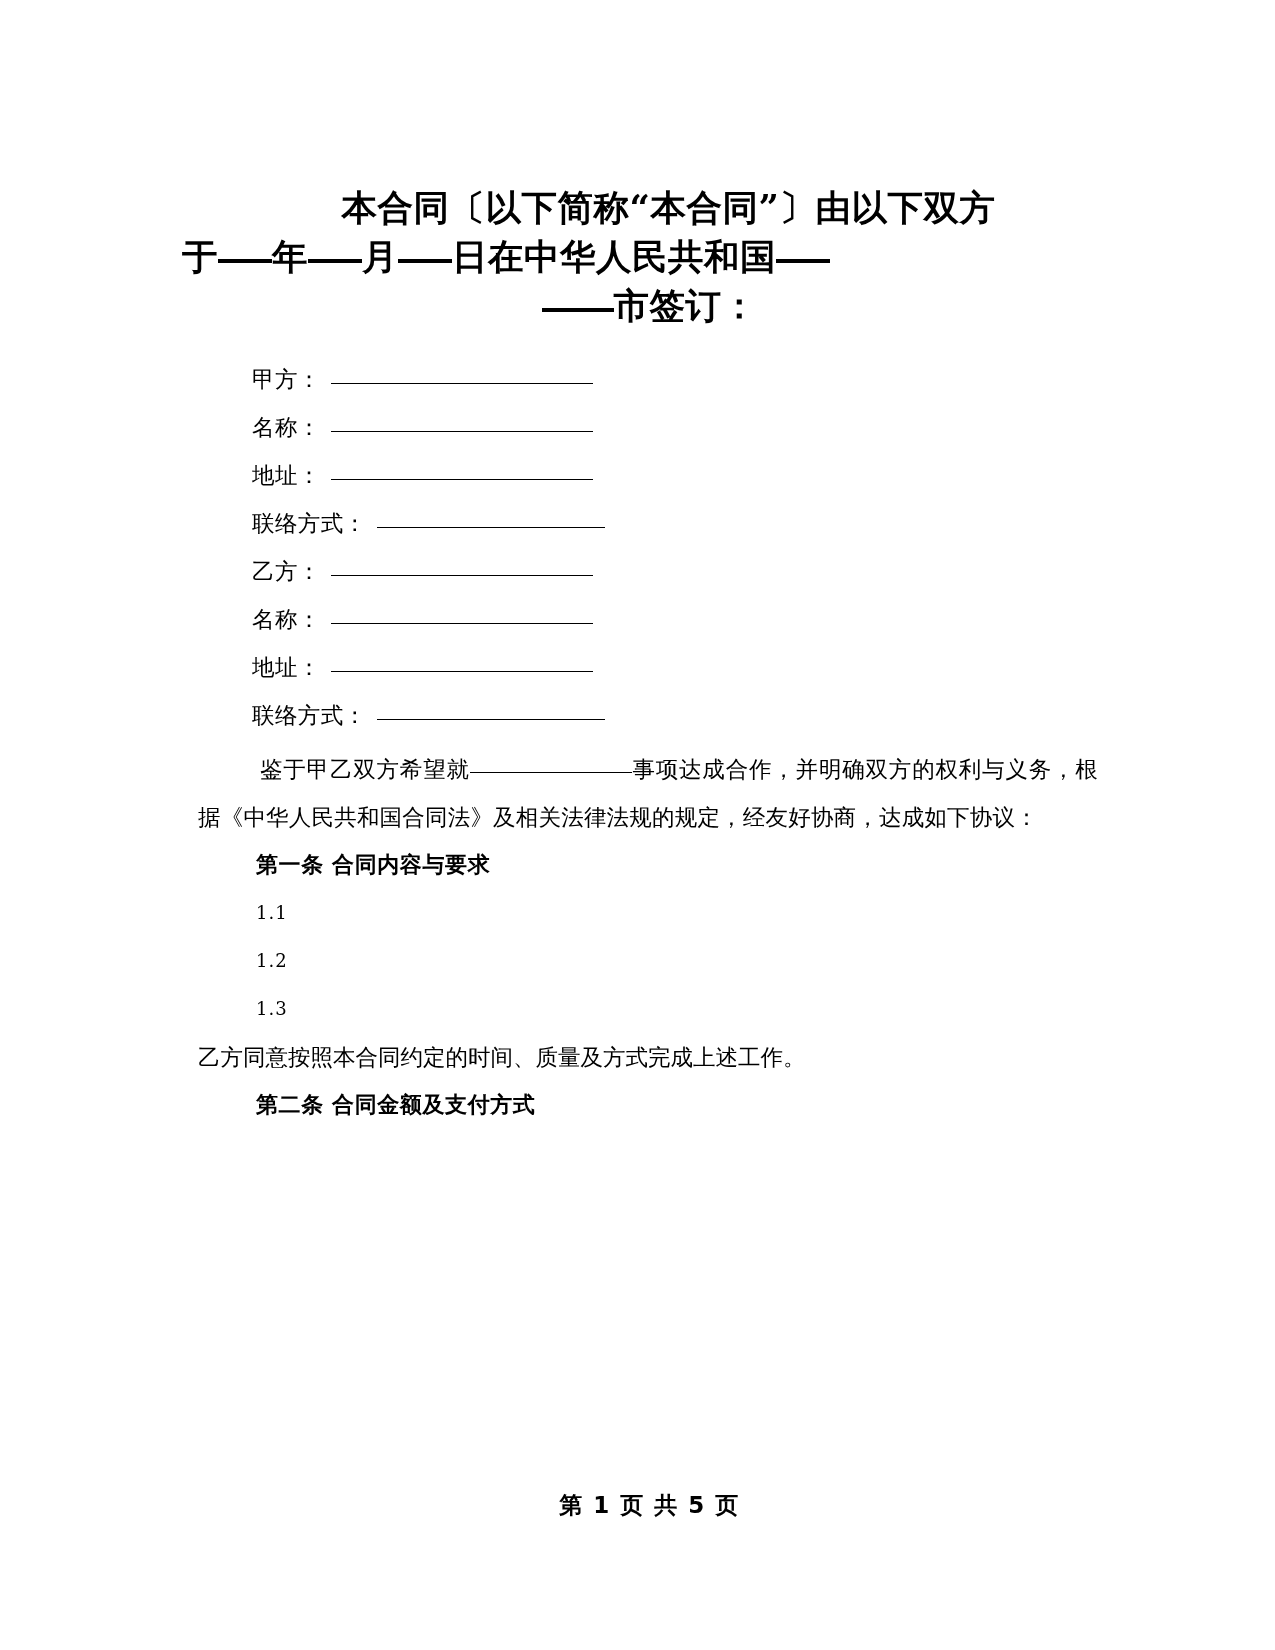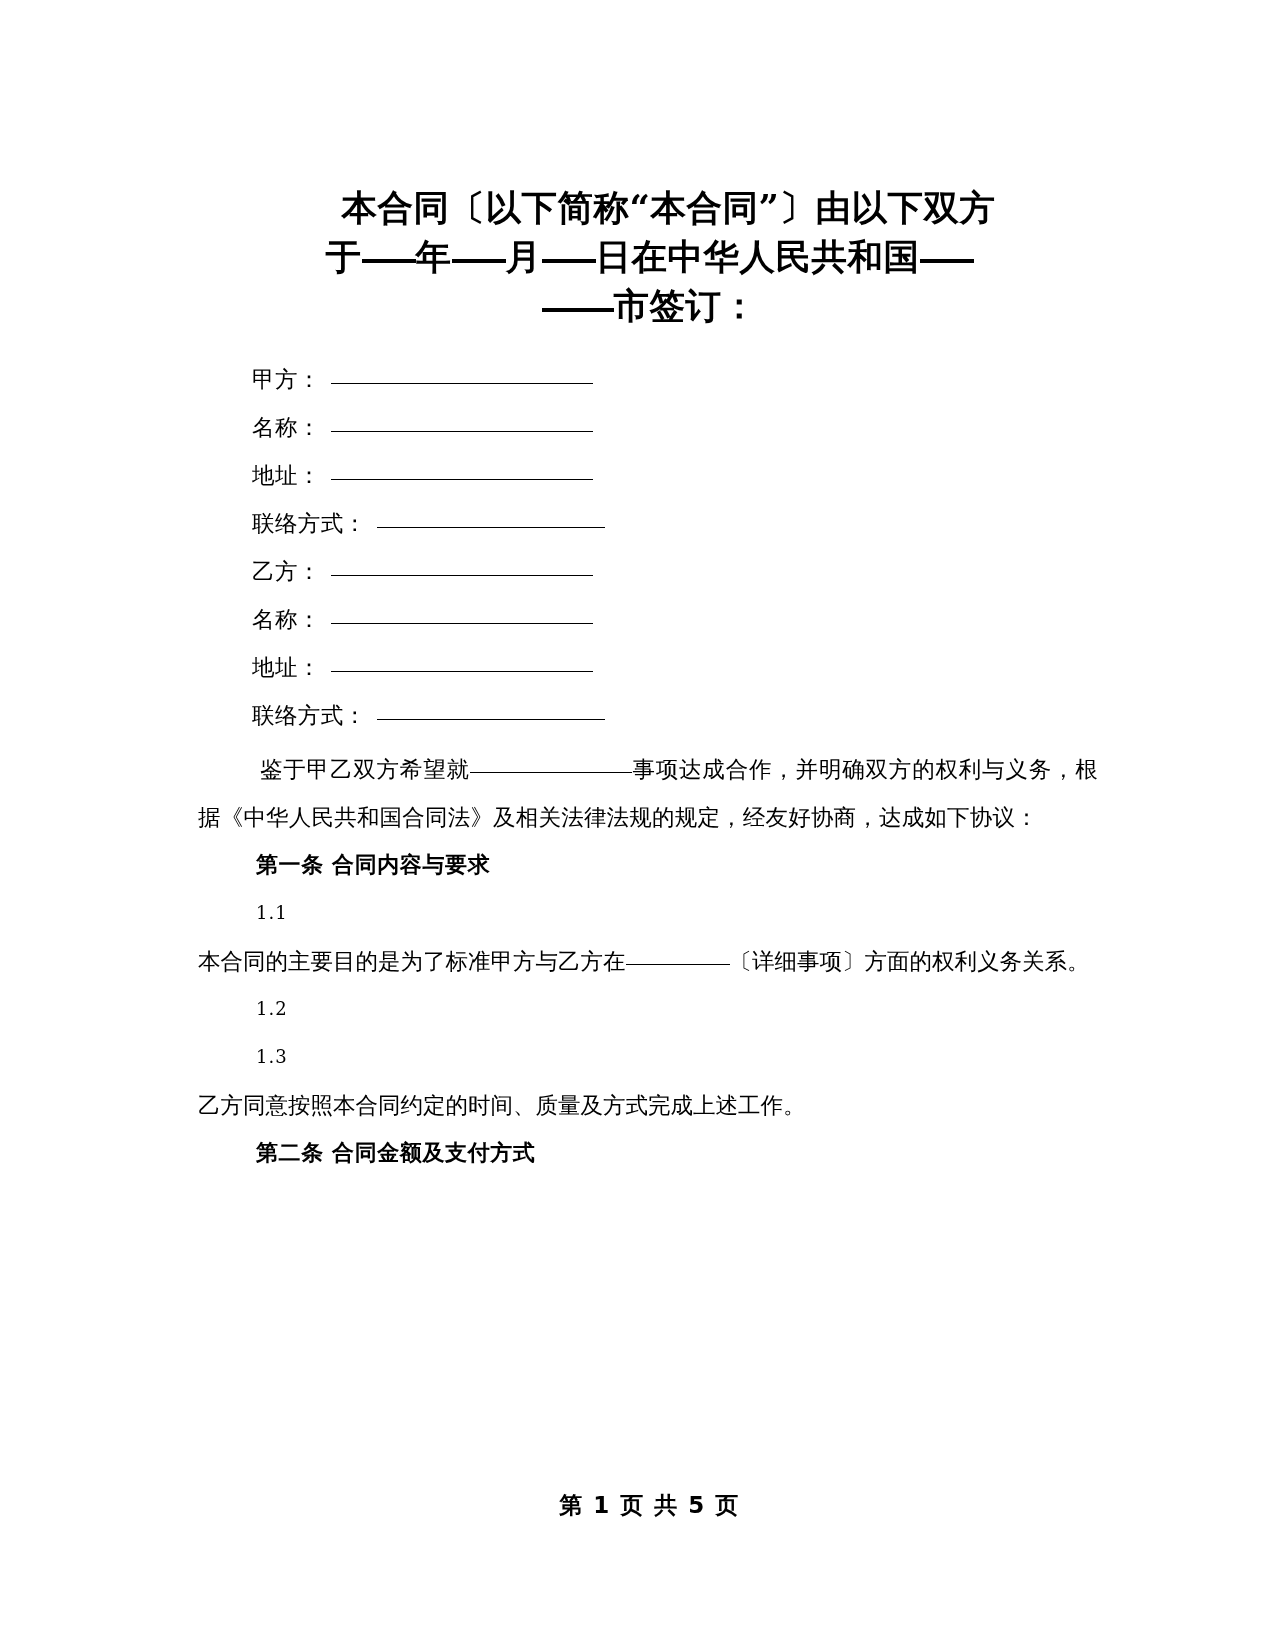--- a/index.html
+++ b/index.html
@@ -39,21 +39,21 @@
     line-height: 49px;
     letter-spacing: 0.5px;
     white-space: normal;
     word-break: break-all;
     text-indent: 0;
   }
   .doc-title .ti-line {
     display: block;
   }
   .doc-title .l1 { text-indent: 38px; text-align: center; }
-  .doc-title .l2 { text-align: center; }
+  .doc-title .l2 { text-align: left; }
   .doc-title .l3 { text-align: center; }
 
   .fill {
     display: inline-block;
     border-bottom: 3px solid #000;
     vertical-align: 2px;
   }
   .fill-t {
     border-bottom-width: 4px;
     vertical-align: 6px;
@@ -207,21 +207,20 @@
 
   </div>
 
   <div class="body-text">
 
     <p class="para"><span>鉴于甲乙双方希望就</span><span class="inline-fill f-matter"></span><span>事项达成合作，并明确双方的权利与义务，根据《中华人民共和国合同法》及相关法律法规的规定，经友好协商，达成如下协议：</span></p>
 
     <p class="clause-head">第一条  合同内容与要求</p>
 
     <p class="sub-no">1.1</p>
-    <p class="para-noindent"><span>本合同的主要目的是为了标准甲方与乙方在</span><span class="inline-fill f-detail"></span><span>〔详细事项〕方面的权利义务关系。</span></p>
 
     <p class="sub-no">1.2</p>
 
     <p class="sub-no">1.3</p>
     <p class="para-noindent"><span>乙方同意按照本合同约定的时间、质量及方式完成上述工作。</span></p>
 
     <p class="clause-head">第二条  合同金额及支付方式</p>
 
   </div>
 

